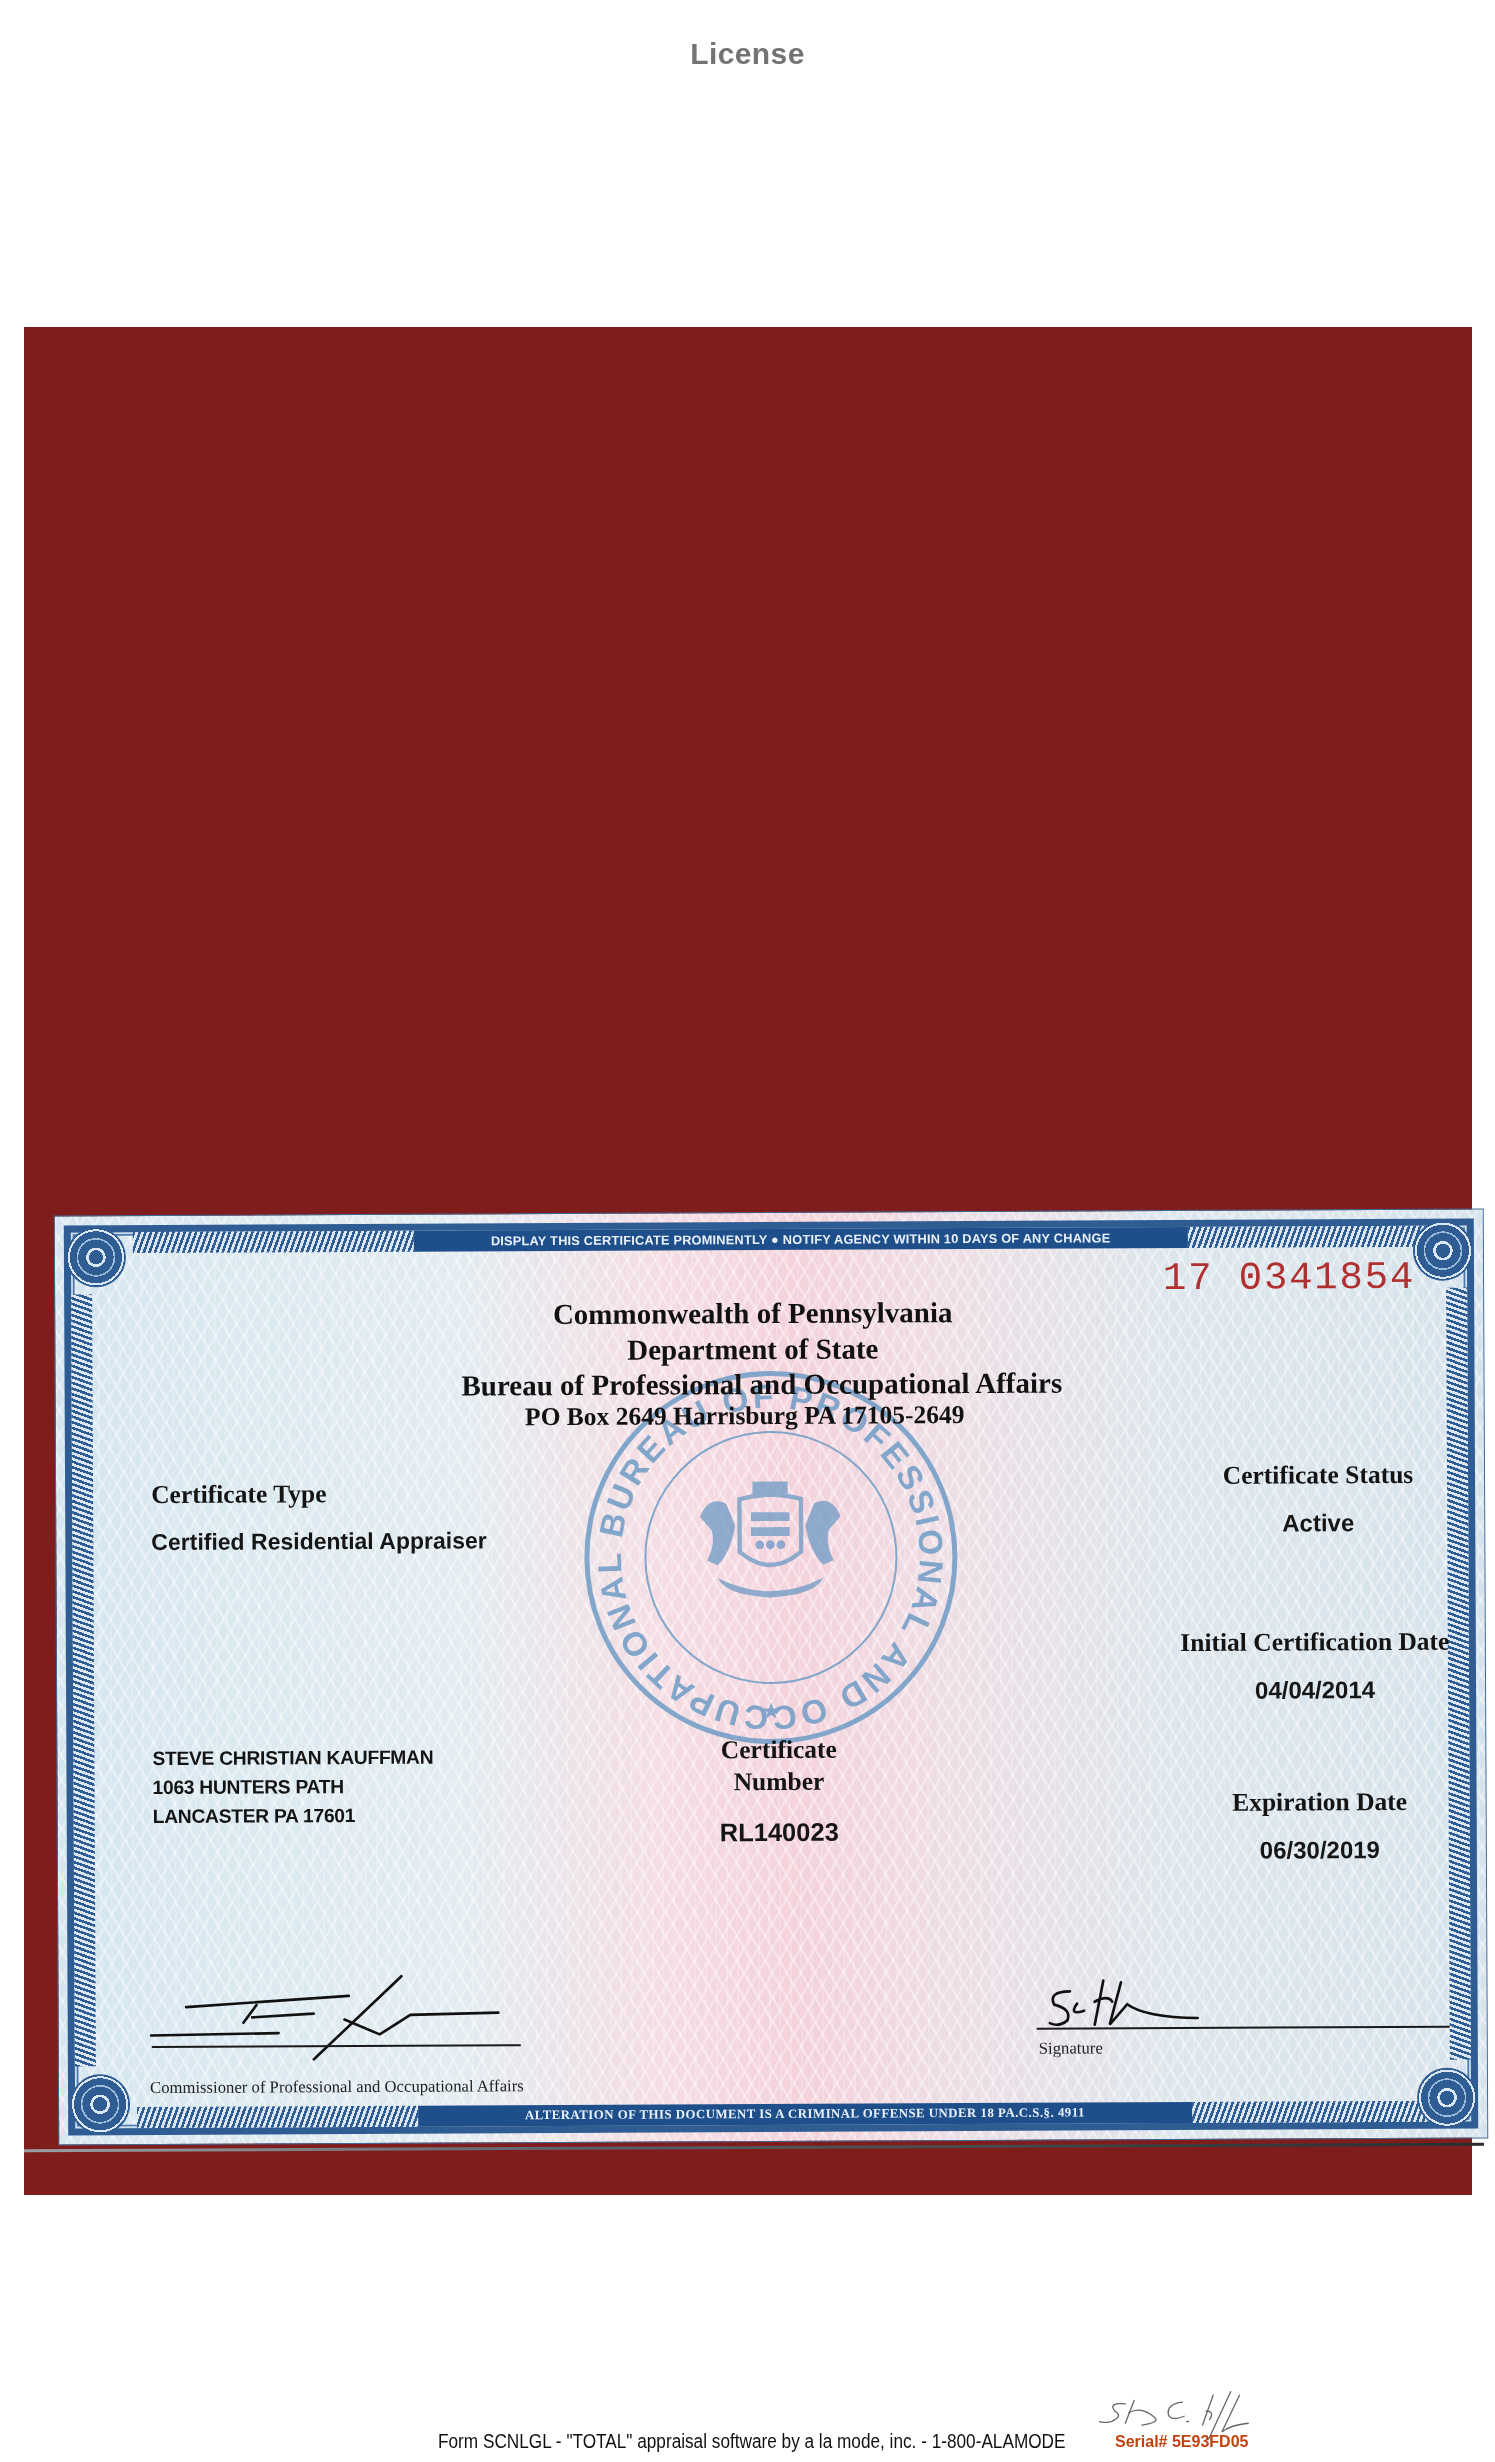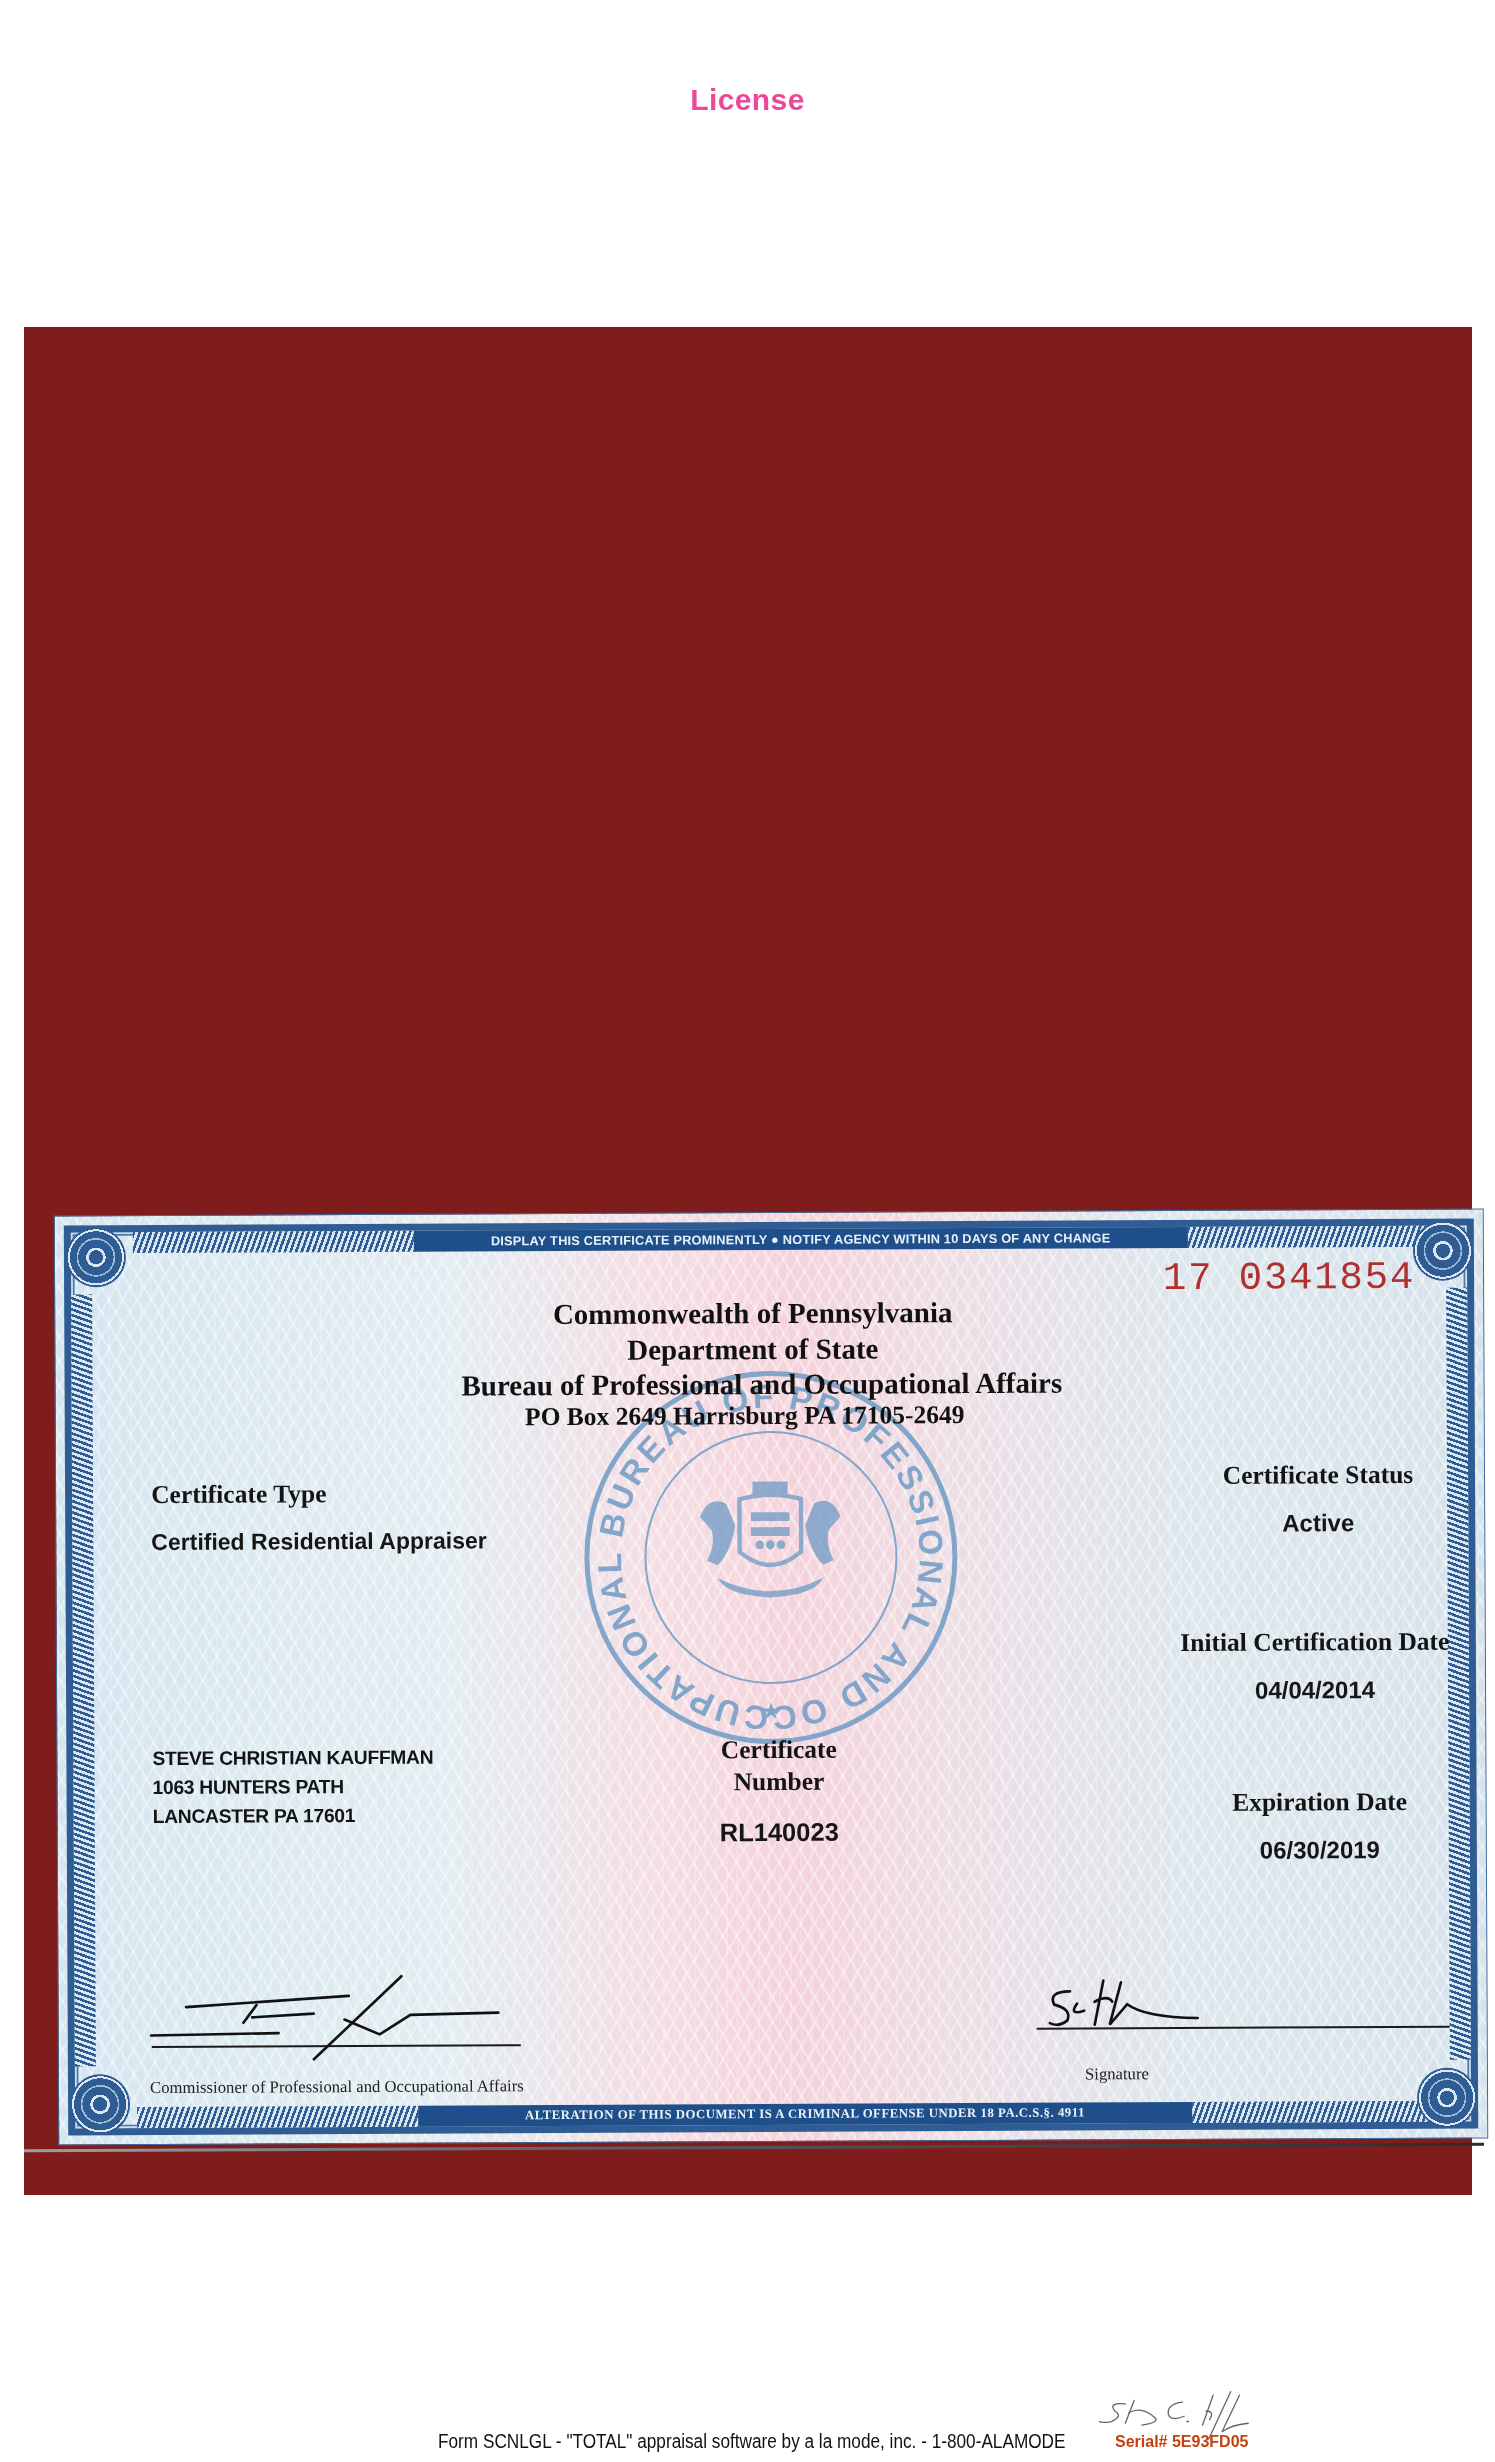--- a/index.html
+++ b/index.html
@@ -2,21 +2,21 @@
 <html style="font-size:14px"><head>
 <meta charset="utf-8">
 <style>
   * { box-sizing: border-box; margin: 0; padding: 0; }
   html, body { width: 1495px; height: 2462px; background: #ffffff; overflow: hidden; }
   body { position: relative; font-family: "Liberation Sans", sans-serif; color: #111; }
 
   .page-title {
     position: absolute; top: 37px; left: 0; width: 1495px; text-align: center;
     font-family: "Liberation Sans", sans-serif; font-weight: 700; font-size: 30px;
-    letter-spacing: 0.4px; color: #ec4899; margin-top: 46px;
+    letter-spacing: 0.4px; color: #737373;
   }
 
   .scan {
     position: absolute; left: 24px; top: 327px; width: 1448px; height: 1868px;
     background: #7f1d1d;
   }
 
   
   .cert {
     position: absolute; left: 32px; top: 885px; width: 1430px; height: 930px;
@@ -231,21 +231,21 @@
     <svg class="sig-svg" style="left:985px; top:762px;" width="176" height="62" viewBox="0 0 200 70">
       <g fill="none" stroke="#111" stroke-width="3" stroke-linecap="round">
         <path d="M30 20 q-25 0 -18 15 q20 5 15 18 q-10 8 -20 3"></path>
         <path d="M38 34 q-10 14 8 8"></path>
         <path d="M68 8 L58 58"></path>
         <path d="M58 32 q15 -8 20 0"></path>
         <path d="M88 10 L75 58 L95 35 q20 15 80 16"></path>
       </g>
     </svg>
     <div class="sig-line" style="left:978px; top:816px; width:413px;"></div>
-    <div class="sig-caption" style="left:980px; top:853px;margin-left:46px;">Signature</div>
+    <div class="sig-caption" style="left:980px; top:827px;">Signature</div>
   </div>
 
   <div class="below-line"></div>
 </div>
 
 <svg class="footer-sig" width="158" height="53" viewBox="0 0 180 60">
   <g fill="none" stroke="#666" stroke-width="1.5" stroke-linecap="round">
     <path d="M30 18 q-20 -2 -12 8 q10 6 -4 12 q-10 2 -14 0"></path>
     <path d="M40 14 L30 40"></path>
     <path d="M34 28 q15 -8 30 6 q5 5 -15 8"></path>

